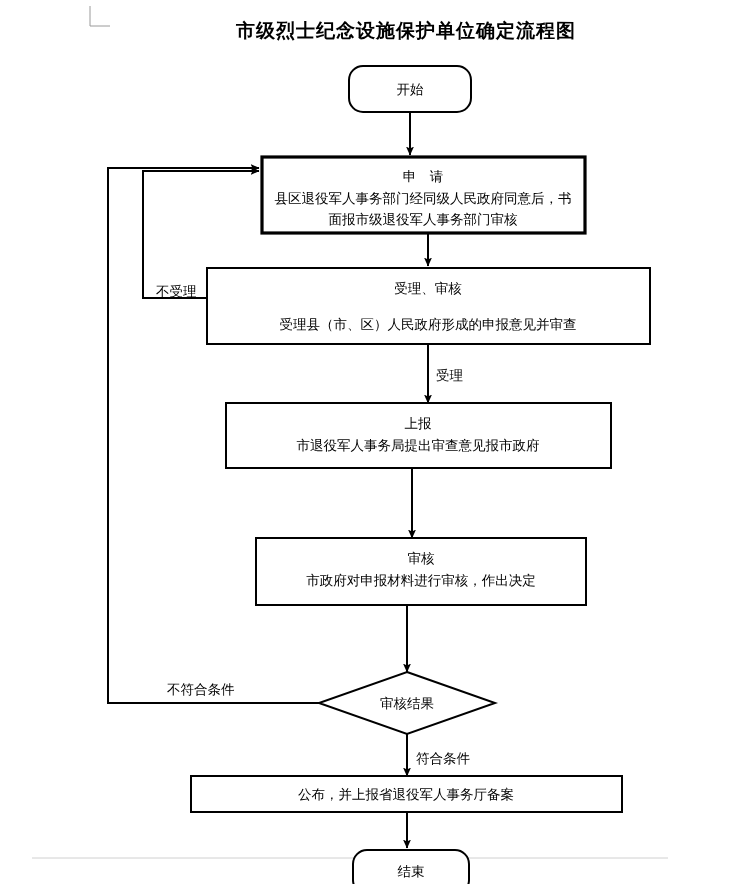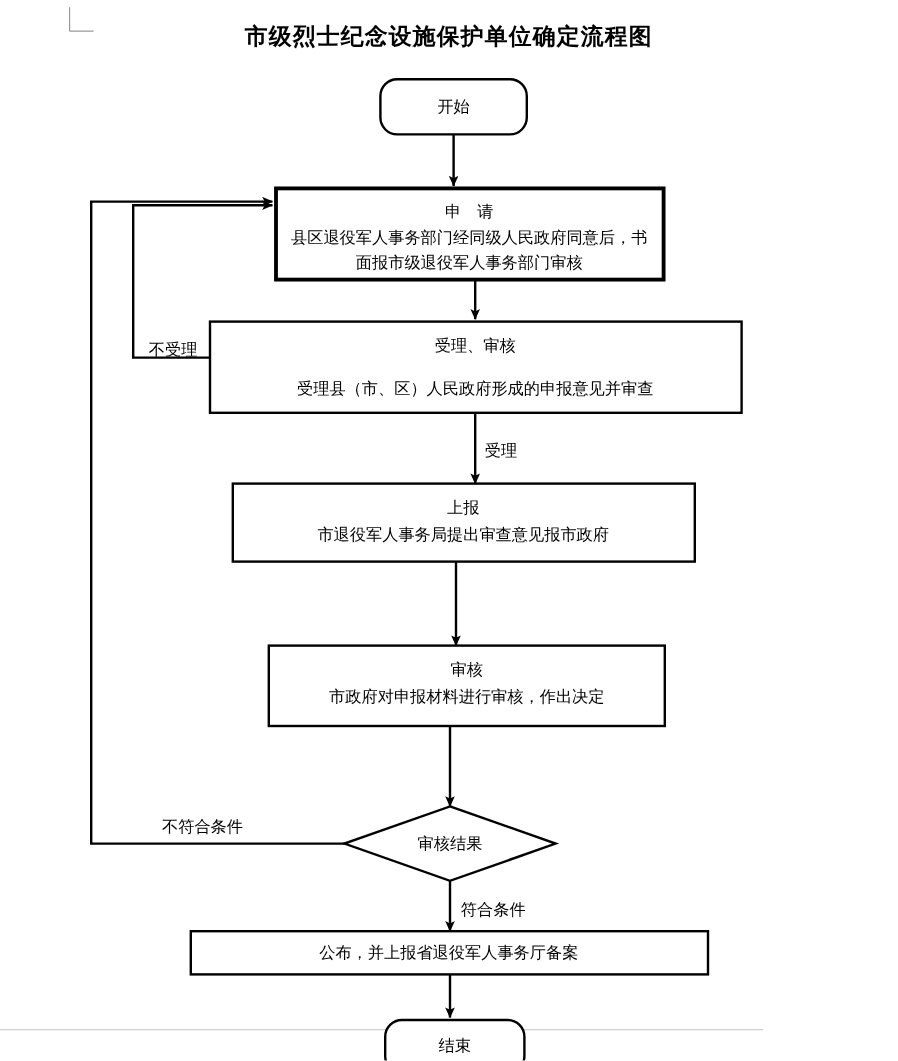--- a/index.html
+++ b/index.html
@@ -7,20 +7,21 @@
     padding: 0;
     background: #ffffff;
   }
   #page {
     position: relative;
     width: 636px;
     height: 884px;
     background: #ffffff;
     overflow: hidden;
     font-family: "DejaVu Sans", "Liberation Sans", sans-serif;
+    margin-left: 32px;
   }
   #doc-title {
     position: absolute;
     left: 0;
     top: 18px;
     width: 748px;
     text-align: center;
     font-family: "DejaVu Serif", "Liberation Serif", serif;
     font-weight: bold;
     font-size: 19px;

